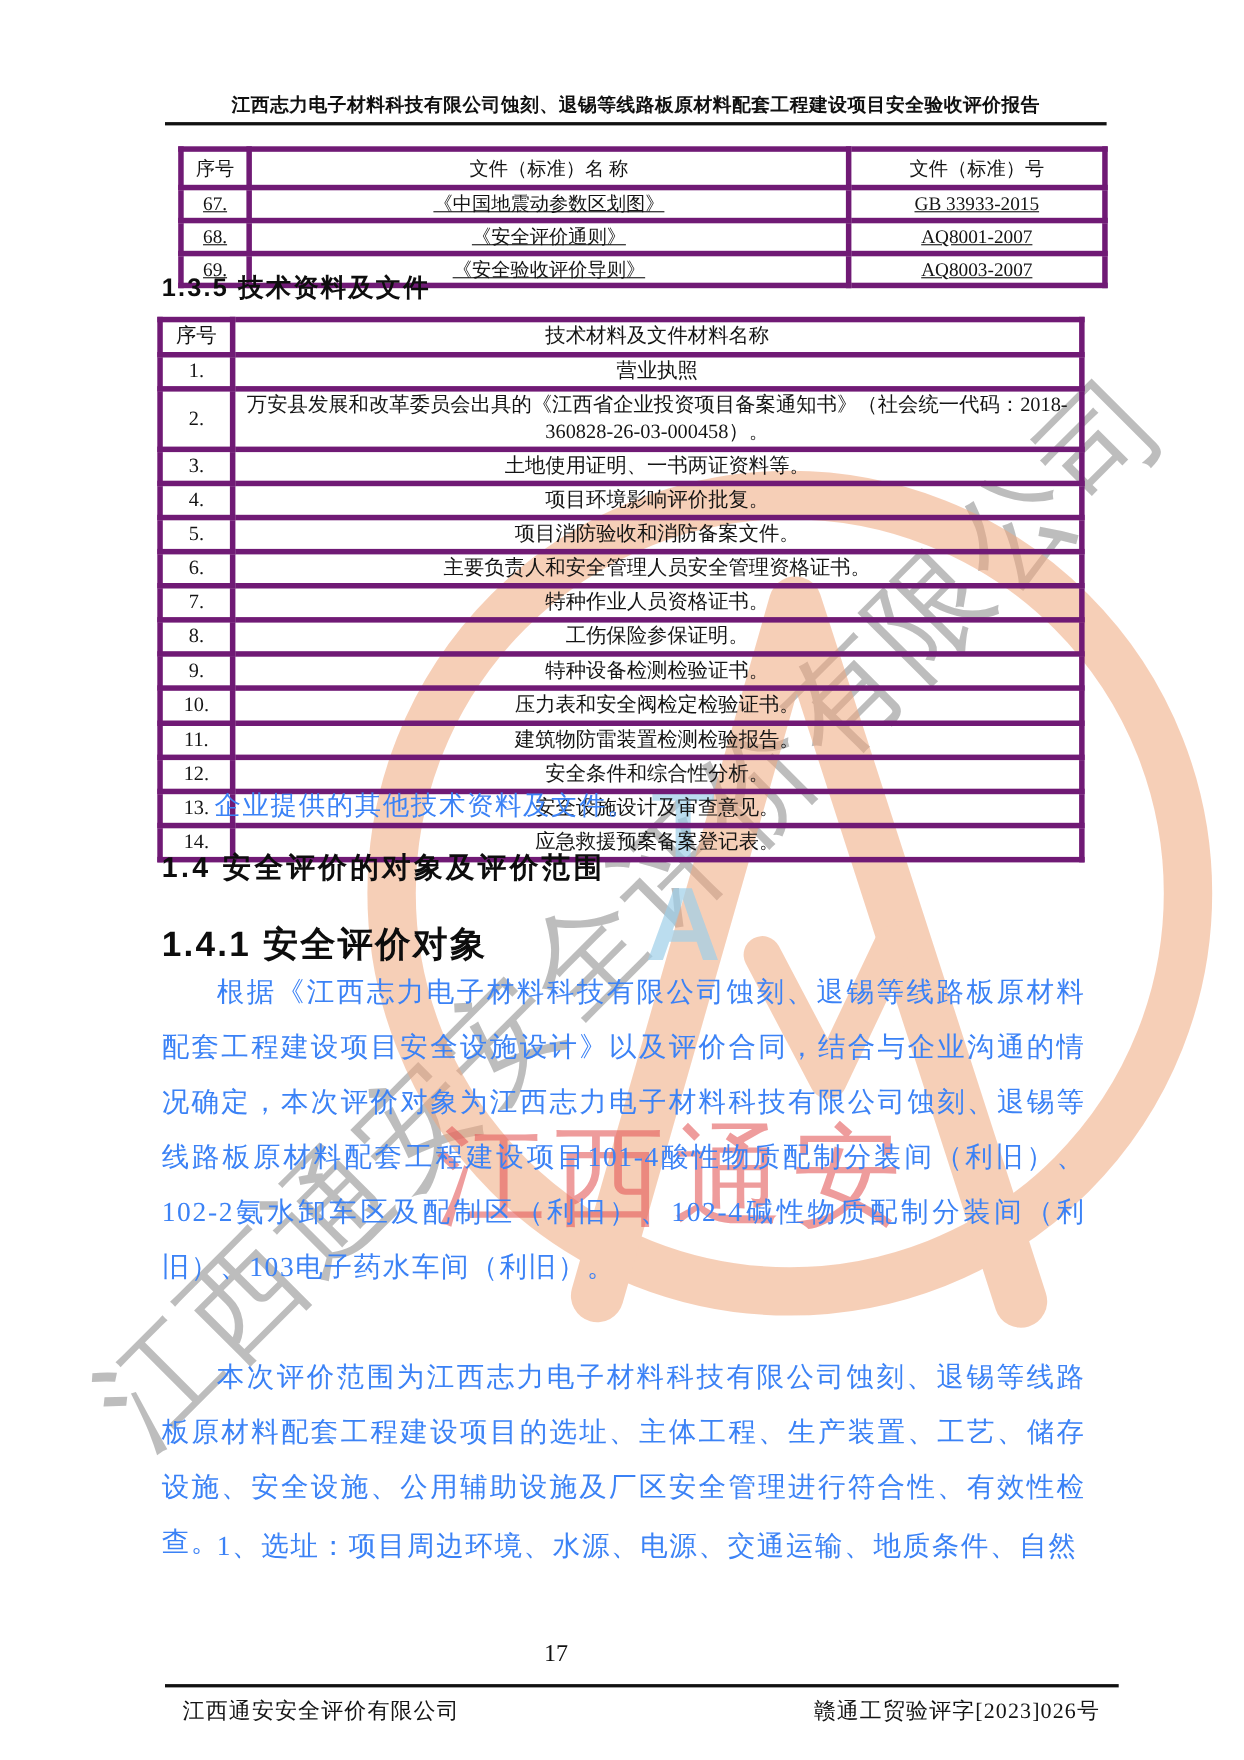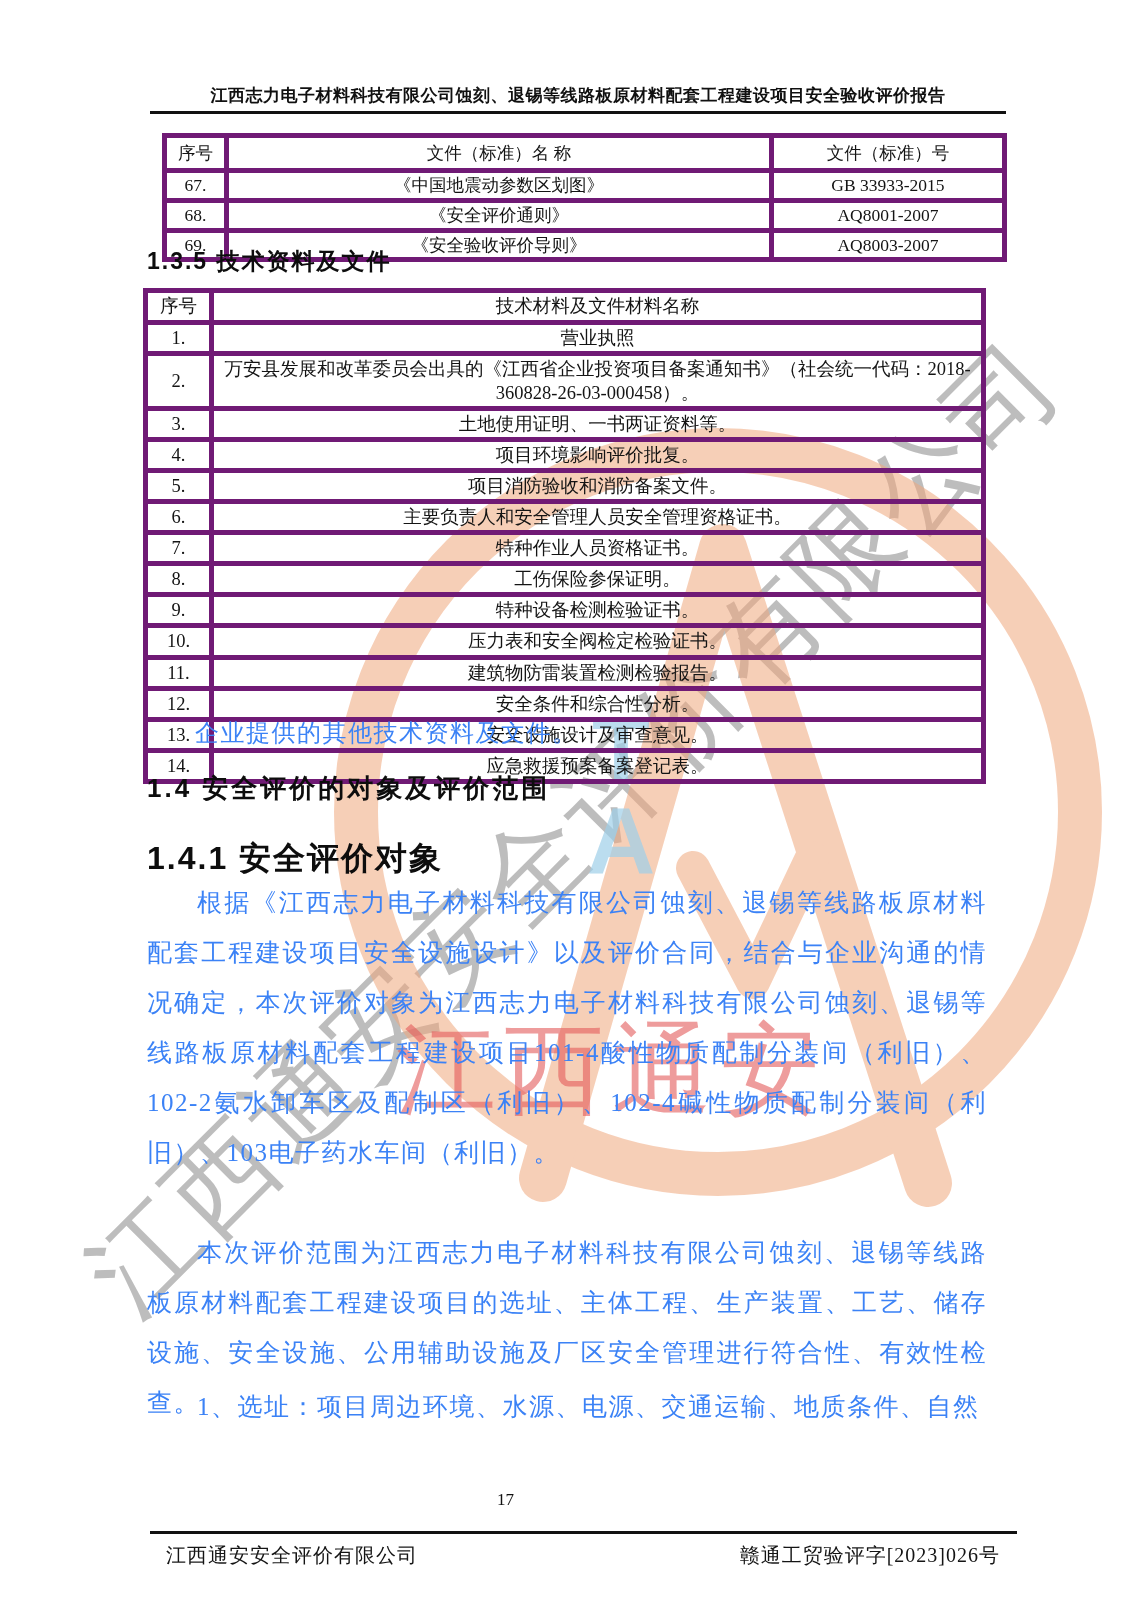--- a/index.html
+++ b/index.html
@@ -41,21 +41,21 @@
   }
   .rule{position:absolute;height:3px;background:#111;}
   .header-rule{top:111px;left:150px;width:856px;}
   .footer-rule{top:1531px;left:150px;width:867px;}
 
   table{border-collapse:collapse;position:absolute;table-layout:fixed;background:transparent;}
   th,td{border:5px solid #701a75;text-align:center;vertical-align:middle;
         padding:1px 3px;font-weight:normal;line-height:1.3;overflow:hidden;}
   #standards-table{top:133px;left:162px;width:840px;font-size:17.5px;}
   #standards-table th{height:28px;}
-  #standards-table td{height:22px;}
+  #standards-table td{height:22px;text-decoration:underline;}
   #materials-table{top:288px;left:143px;width:838px;font-size:18.5px;}
   #materials-table th{height:25px;}
   #materials-table td{height:21px;}
 
   .heading{
     position:absolute;left:147px;font-family:"Liberation Sans",sans-serif;
     font-weight:bold;color:#0d0d0d;white-space:nowrap;
   }
   .h-135{top:246px;font-size:23px;letter-spacing:2px;}
   .h-14{top:771px;font-size:26px;letter-spacing:3px;}
@@ -67,21 +67,21 @@
     font-size:25px;line-height:50px;letter-spacing:1.5px;
     text-align:justify;text-indent:2em;color:#3b82f6;
   }
   .note-par{top:716px;line-height:34px;font-size:24px;}
   .par-141{top:878px;}
   .par-142{top:1228px;}
   .par-sel{top:1382px;white-space:nowrap;overflow:hidden;}
 
   .page-number{
     position:absolute;top:1490px;left:0;width:1011px;text-align:center;
-    font-size:17px;color:#111;
+    font-size:22px;color:#111;
   }
   .footer-left{position:absolute;top:1542px;left:166px;font-size:20px;letter-spacing:1px;}
   .footer-right{position:absolute;top:1542px;right:131px;font-size:20px;letter-spacing:1px;}
 </style>
 </head>
 <body>
 
 <div class="page">
 
   <div class="wm">

